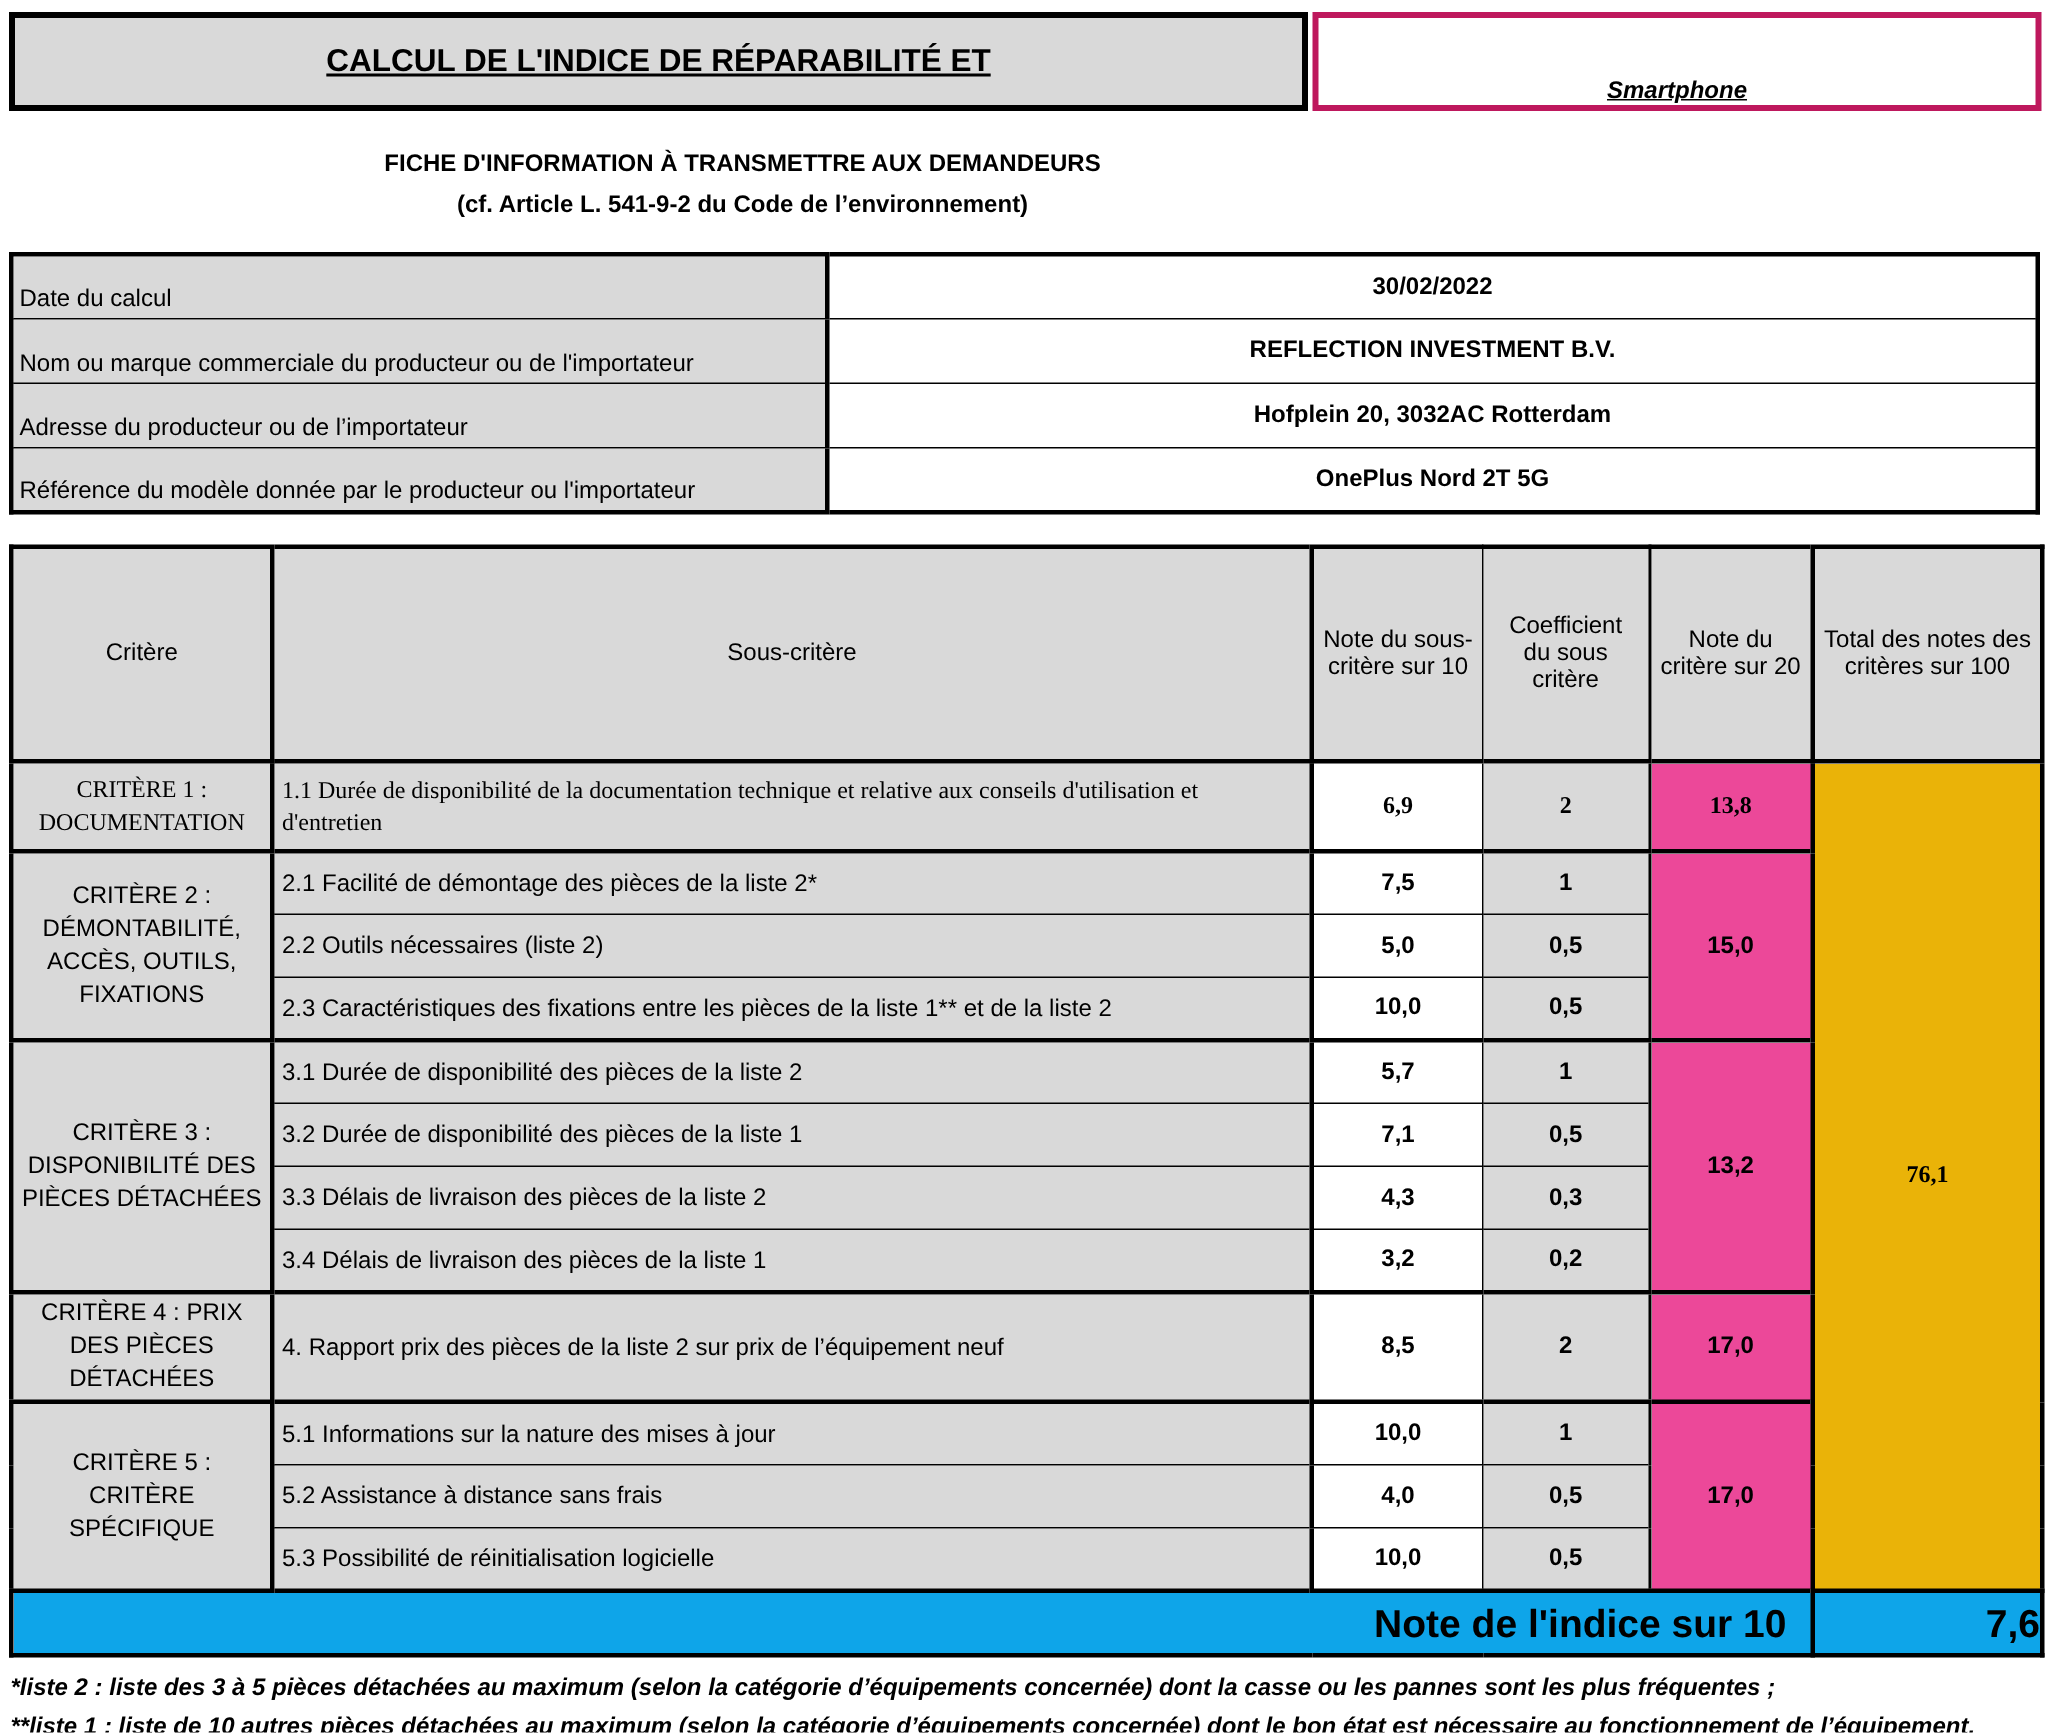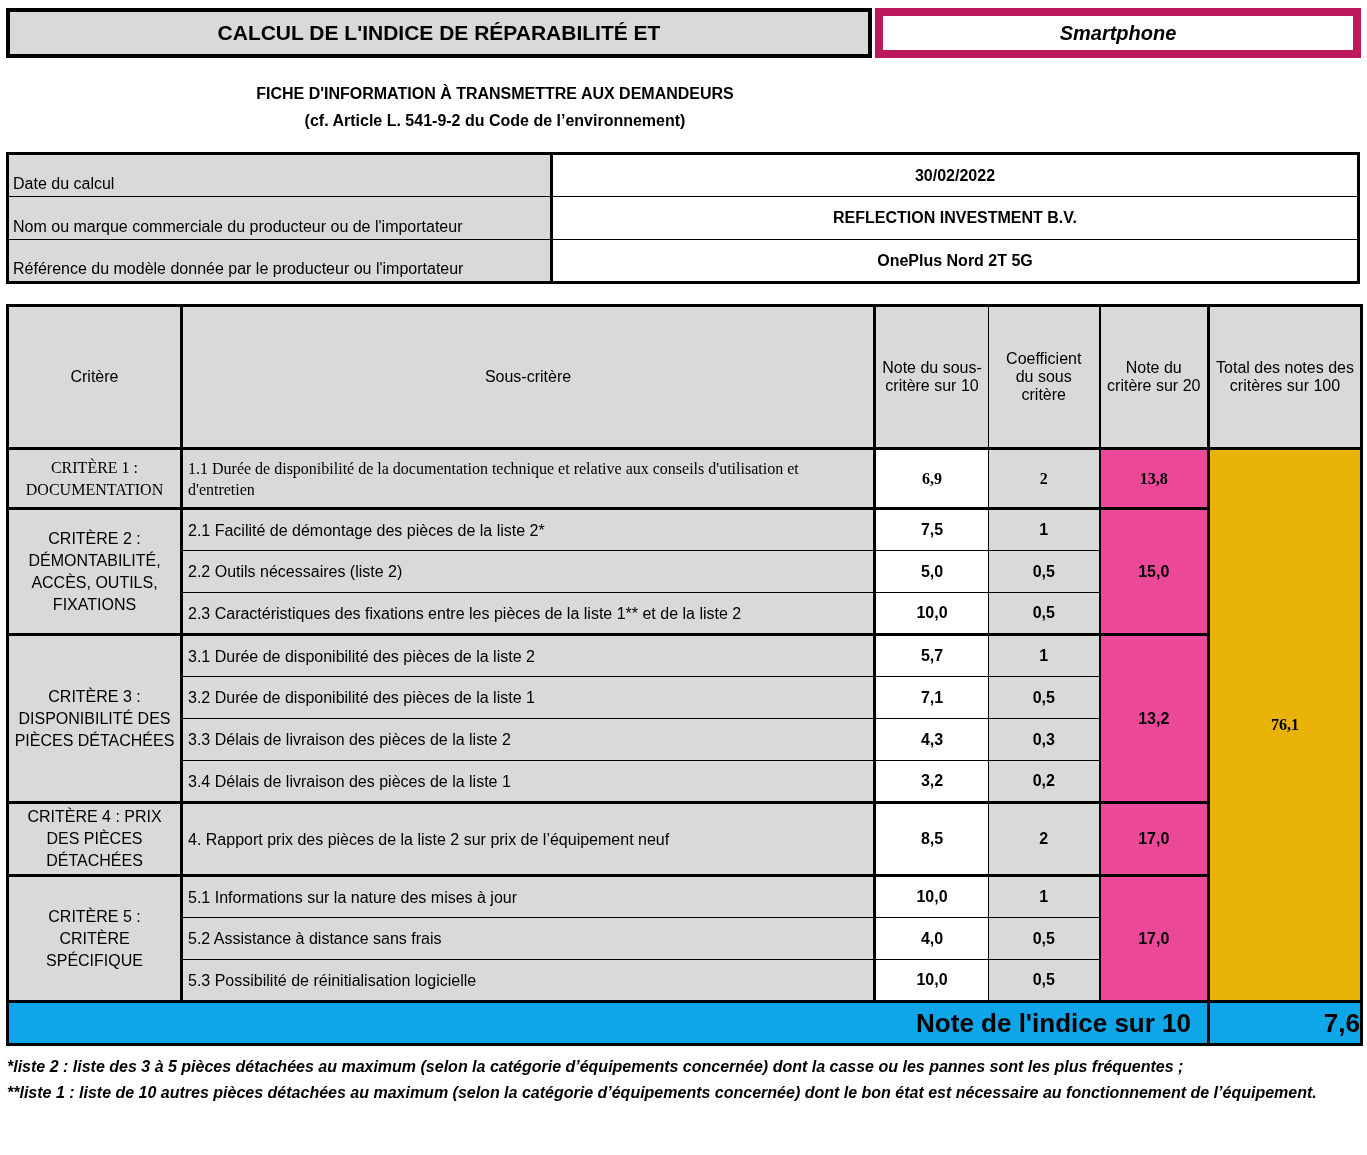--- a/index.html
+++ b/index.html
@@ -5,31 +5,31 @@
   * { box-sizing: border-box; margin: 0; padding: 0; }
   html, body { background: #ffffff; }
   body {
     width: 1367px; height: 1155px;
     font-family: "Liberation Sans", sans-serif;
     color: #000;
   }
   .page { position: relative; width: 1367px; height: 1155px; overflow: hidden; }
 
   
-  .header-row { display: flex; margin: 8px 6px 16px 6px; height: 50px; }
+  .header-row { display: flex; margin: 8px 6px 16px 6px; height: 66px; text-decoration: underline; }
   .title-box {
     width: 866px; background: #d9d9d9; border: 4px solid #000;
     display: flex; flex-direction: column; justify-content: center;
     text-align: center; margin-right: 3px;
   }
   .title-box .tl { font-size: 21px; font-weight: bold; line-height: 26px; }
   .category-box {
-    flex: 1; background: #ffffff; border: 8px solid #be185d;
-    display: flex; align-items: center; justify-content: center;
-    font-size: 20px; font-weight: bold; font-style: italic;
+    flex: 1; background: #ffffff; border: 4px solid #be185d;
+    display: flex; align-items: flex-end; justify-content: center;
+    font-size: 16px; font-weight: bold; font-style: italic;
   }
 
   
   .subtitle { margin-top: 22px; width: 990px; text-align: center; }
   .subtitle .s1 { font-size: 16px; font-weight: bold; line-height: 27px; }
   .subtitle .s2 { font-size: 16px; font-weight: bold; line-height: 27px; }
 
   
   table { border-collapse: collapse; table-layout: fixed; }
   td, th { border: 1px solid #000; overflow: hidden; }
@@ -104,20 +104,24 @@
 
   <table class="info-table">
     <tbody>
       <tr>
         <td class="label">Date du calcul</td>
         <td class="value">30/02/2022</td>
       </tr>
       <tr>
         <td class="label">Nom ou marque commerciale du producteur ou de l'importateur</td>
         <td class="value">REFLECTION INVESTMENT B.V.</td>
+      </tr>
+      <tr>
+        <td class="label">Adresse du producteur ou de l’importateur</td>
+        <td class="value">Hofplein 20, 3032AC Rotterdam</td>
       </tr>
       <tr>
         <td class="label">Référence du modèle donnée par le producteur ou l'importateur</td>
         <td class="value">OnePlus Nord 2T 5G</td>
       </tr>
     </tbody>
   </table>
 
   <table class="main-table">
     <colgroup>

